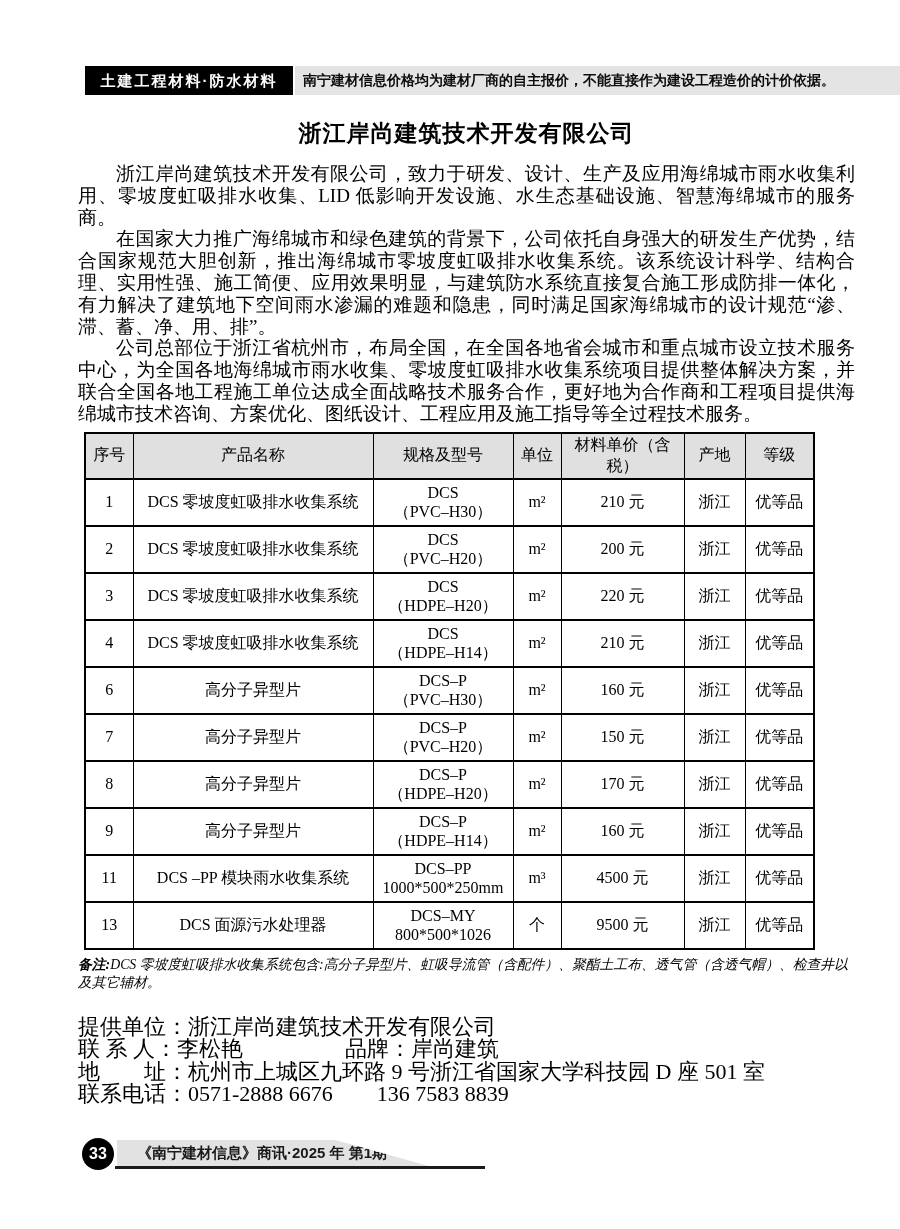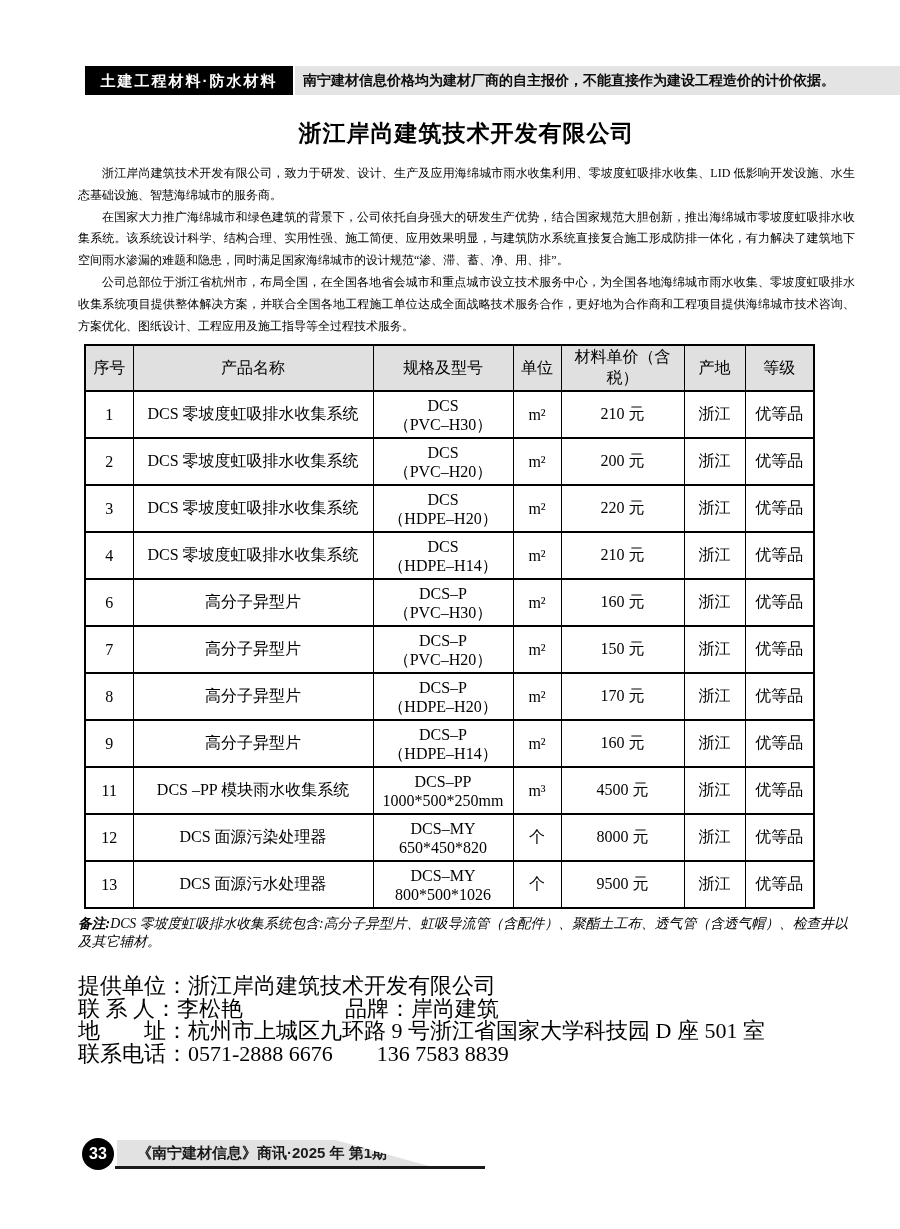--- a/index.html
+++ b/index.html
@@ -22,21 +22,21 @@
     font-size:14px; padding-left:8px; white-space:nowrap; overflow:hidden;
   }
   
   .content { padding:112px 45px 0 78px; }
   h1.title {
     margin:6px 0 14px 0; text-align:center; font-size:23px; font-weight:bold;
     letter-spacing:1px;
   }
   .paragraphs p {
     margin:0; text-indent:2em; text-align:justify;
-    font-size:12px; line-height:21.8px;
+    font-size:19px; line-height:21.8px;
   }
   
   table.price {
     border-collapse:collapse; table-layout:fixed;
     width:731px; margin:7px 0 0 6px;
     border:2px solid #000;
   }
   table.price th, table.price td {
     border-left:1px solid #000; border-right:1px solid #000;
     border-top:2px solid #000; border-bottom:2px solid #000;
@@ -232,32 +232,20 @@
         <td class="c-spec">
           <div class="spec1">DCS–PP</div>
           <div class="spec2">1000*500*250mm</div>
         </td>
         <td class="c-unit">m³</td>
         <td class="c-price">4500 元</td>
         <td class="c-origin">浙江</td>
         <td class="c-grade">优等品</td>
       </tr>
 
-      <tr>
-        <td class="c-no">12</td>
-        <td class="c-name">DCS 面源污染处理器</td>
-        <td class="c-spec">
-          <div class="spec1">DCS–MY</div>
-          <div class="spec2">650*450*820</div>
-        </td>
-        <td class="c-unit">个</td>
-        <td class="c-price">8000 元</td>
-        <td class="c-origin">浙江</td>
-        <td class="c-grade">优等品</td>
-      </tr>
 
       <tr>
         <td class="c-no">13</td>
         <td class="c-name">DCS 面源污水处理器</td>
         <td class="c-spec">
           <div class="spec1">DCS–MY</div>
           <div class="spec2">800*500*1026</div>
         </td>
         <td class="c-unit">个</td>
         <td class="c-price">9500 元</td>

